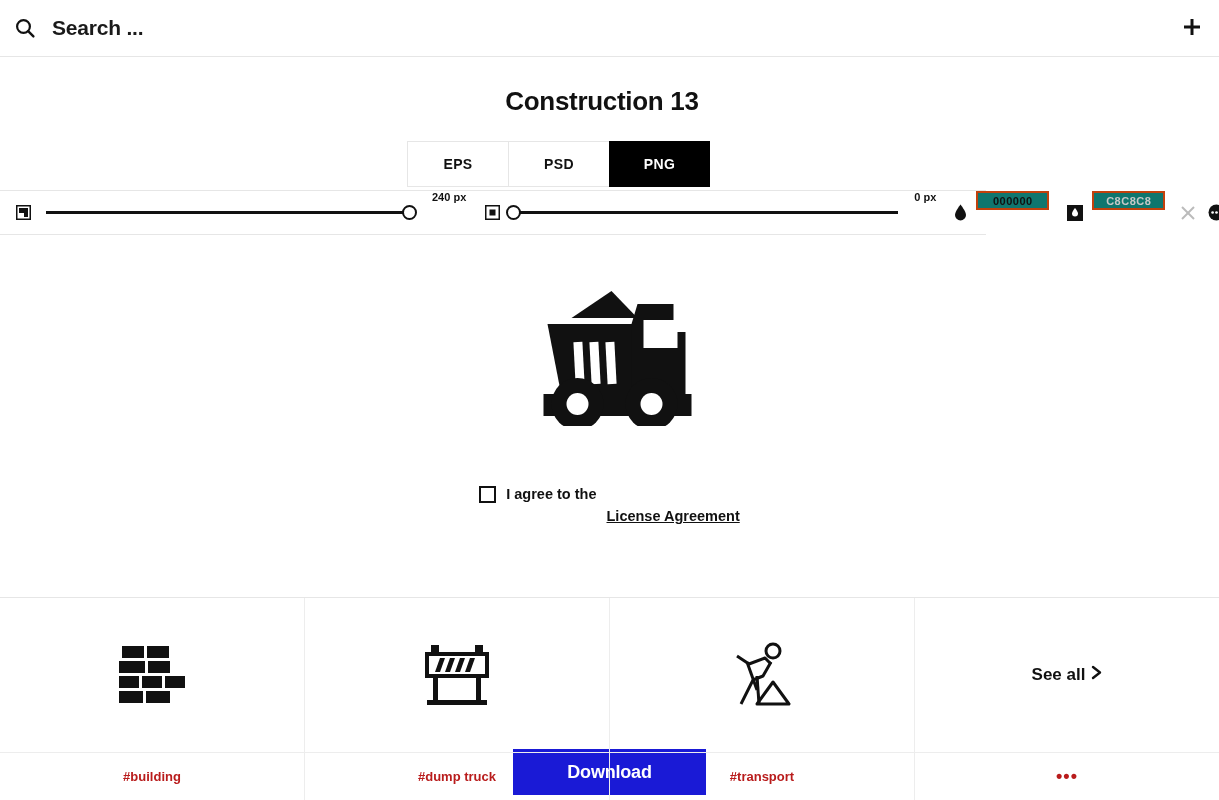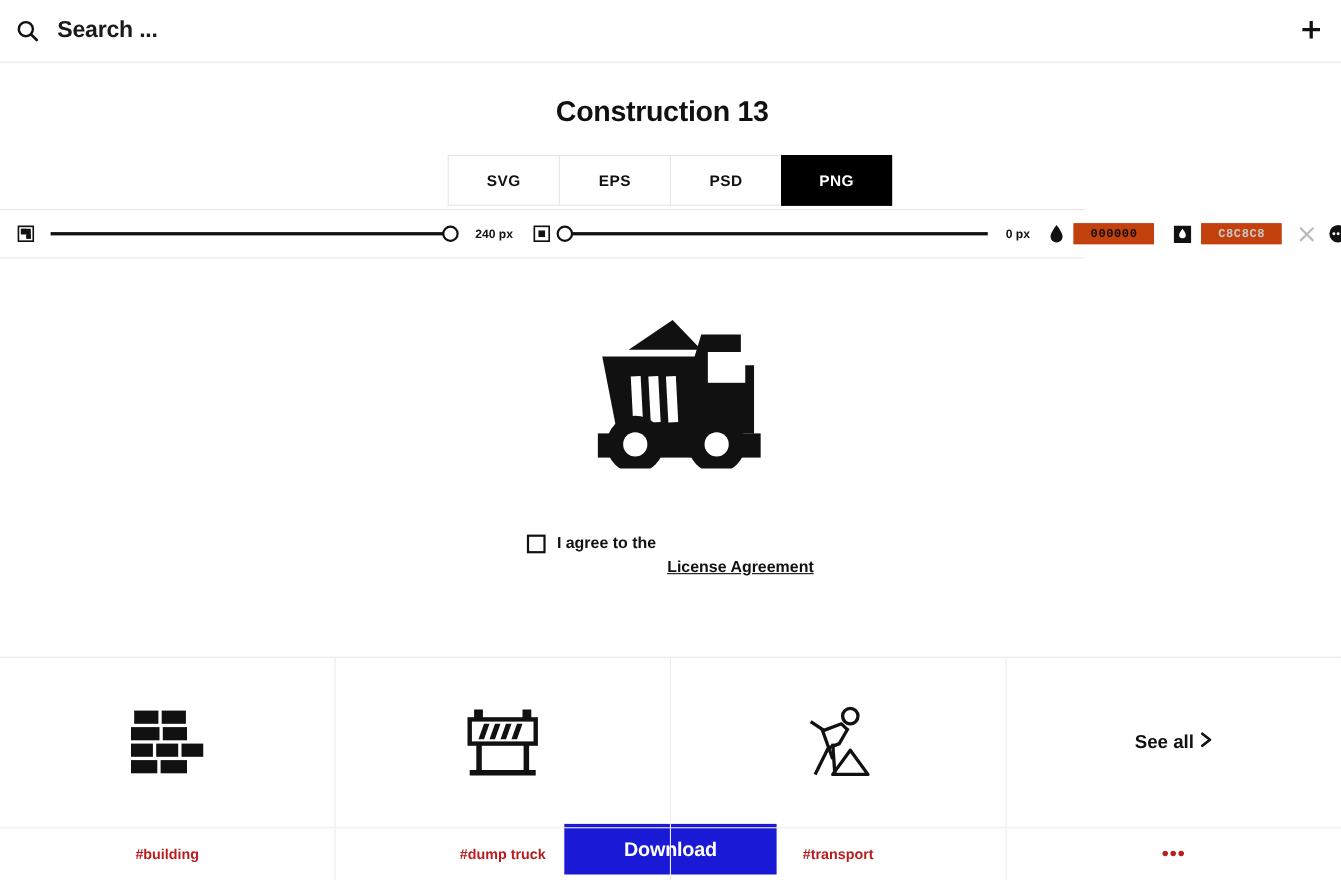--- a/index.html
+++ b/index.html
@@ -58,21 +58,21 @@
   }
   .tab:last-child { border-right: 1px solid #e6e6e6; }
   .tab.active { background: #000000; color: #ffffff; border-color: #000000; }
 
   
   .toolbar {
     position: absolute; left: 0; top: 190px;
     width: 986px; height: 45px;
     border-top: 1px solid #e6e6e6;
     border-bottom: 1px solid #e6e6e6;
-    display: flex; align-items: center;
+    display: flex; 
   }
   .tb-icon { display: flex; align-items: center; justify-content: center; }
 
   .slider { display: flex; align-items: center; }
   .track {
     position: relative;
     height: 3px; background: #111111;
     display: flex; align-items: center;
   }
   .track.one { width: 364px; }
@@ -87,21 +87,21 @@
   .px-label {
     font-size: 11px; font-weight: bold; color: #111111;
     white-space: nowrap;
   }
 
   .hexbox {
     height: 19px; min-width: 73px;
     border: 2px solid #c2410c;
     display: flex; align-items: center; justify-content: center;
     font-size: 11px; font-weight: bold; letter-spacing: 0.5px;
-    color: #111111; background: #c2410c; font-family: Liberation Mono, monospace;
+    color: #111111; background: #0f766e;
   }
   .hexbox.muted { color: #c8c8c8; }
 
   
   .preview {
     position: absolute; left: 0; top: 236px;
     width: 1219px; height: 360px;
   }
   .icon-big {
     position: absolute; left: 50%; top: 40px;
@@ -180,21 +180,20 @@
     <svg width="24" height="24" viewBox="0 0 24 24">
       <line x1="12" y1="4" x2="12" y2="20" stroke="#111" stroke-width="3"></line>
       <line x1="4" y1="12" x2="20" y2="12" stroke="#111" stroke-width="3"></line>
     </svg>
   </div>
 </div>
 
 <div class="title">Construction 13</div>
 
 <div class="tabs">
-  <div class="tab">SVG</div>
   <div class="tab">EPS</div>
   <div class="tab">PSD</div>
   <div class="tab active">PNG</div>
 </div>
 
 <div class="toolbar">
 
   <span class="tb-icon" style="margin-left:16px;">
     <svg width="15" height="15" viewBox="0 0 15 15">
       <rect x="0.5" y="0.5" width="14" height="14" fill="none" stroke="#111" stroke-width="2"></rect>

